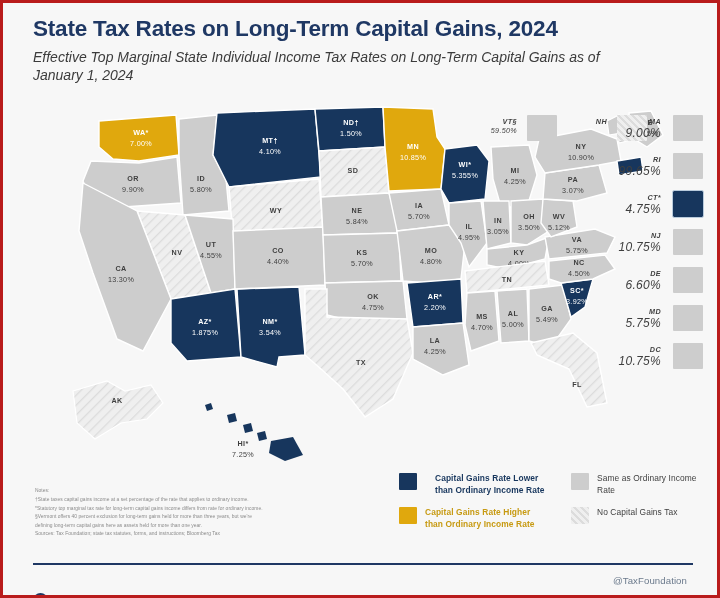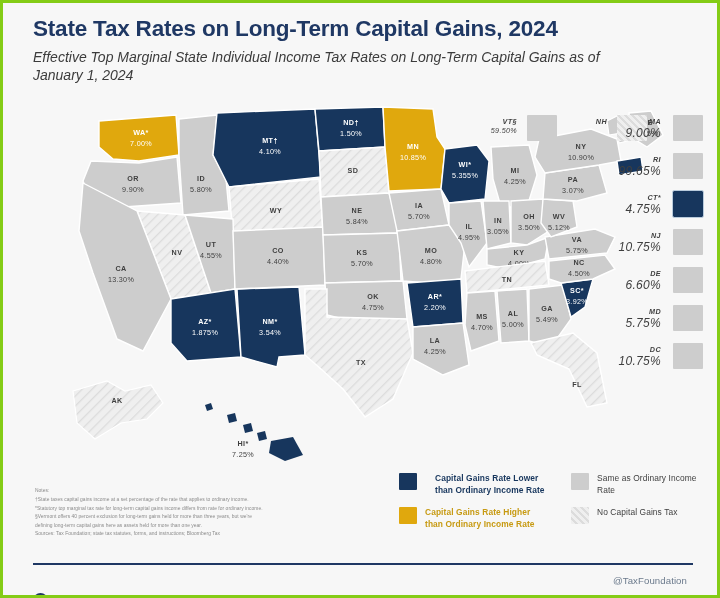--- a/index.html
+++ b/index.html
@@ -1,18 +1,18 @@
 <!DOCTYPE html>
 <html><head>
 <meta charset="utf-8">
 <style>
   html,body{margin:0;padding:0;background:#ffffff;}
   body{width:720px;height:598px;overflow:hidden;font-family:"Liberation Sans",sans-serif;}
   #frame{position:relative;width:720px;height:598px;box-sizing:border-box;
-         border:3px solid #84cc16;background:#f7f7f7;overflow:hidden;}
+         border:3px solid #b91c1c;background:#f7f7f7;overflow:hidden;}
   #sheet{position:absolute;left:0;top:0;right:0;bottom:0;background:#f7f7f7;}
 
   
   #header{position:absolute;left:30px;top:14px;right:24px;}
   #title{font-size:22.5px;font-weight:bold;color:#1f3864;letter-spacing:-0.2px;
          line-height:1.1;white-space:nowrap;}
   #subtitle{margin-top:6px;font-size:14px;font-style:italic;color:#3c3c3c;
             line-height:1.32;max-width:610px;}
 
   

